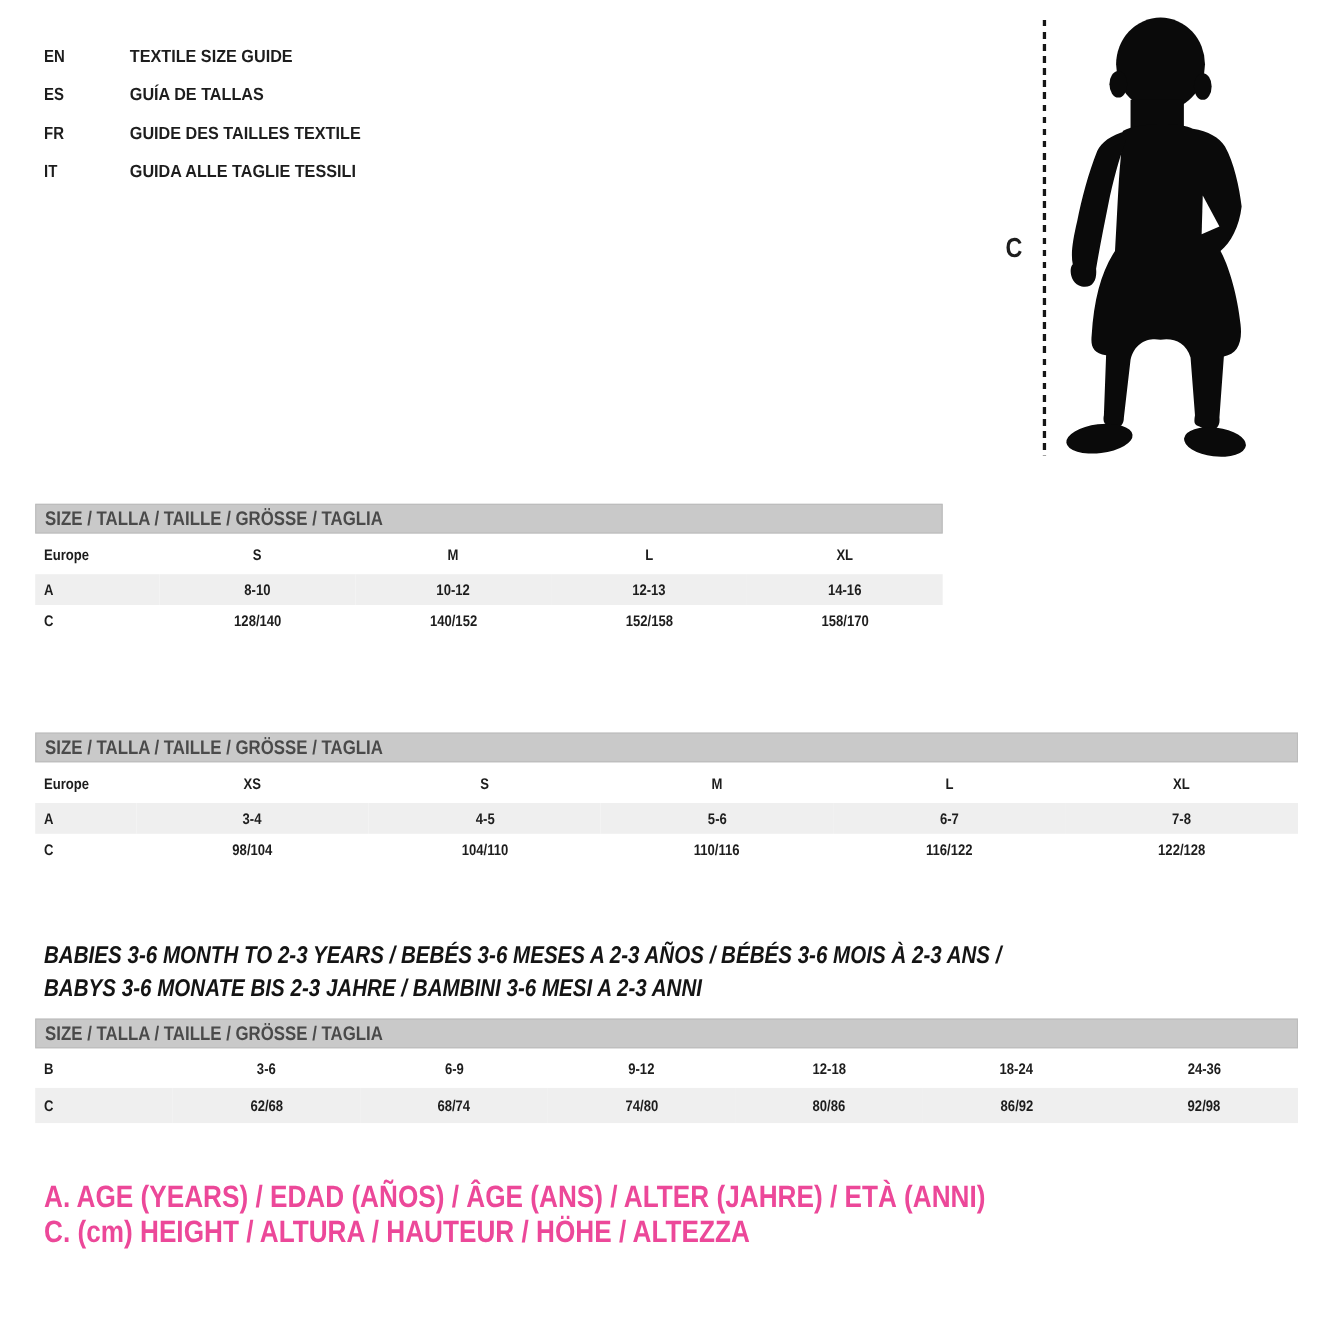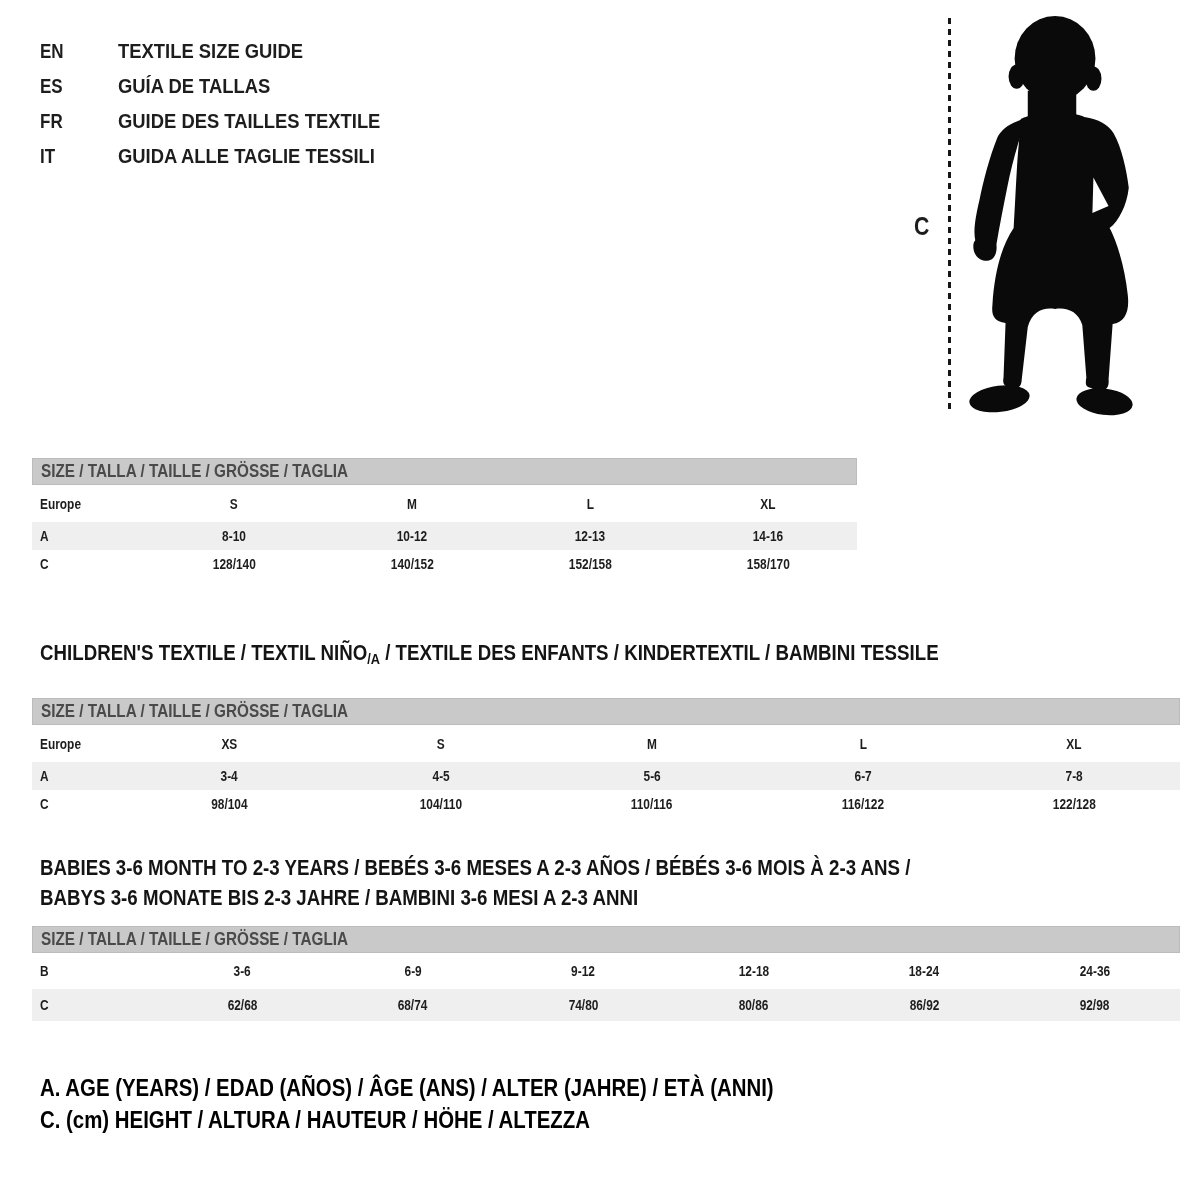--- a/index.html
+++ b/index.html
@@ -6,55 +6,55 @@
   #canvas{
     position:relative;width:1200px;height:1200px;background:#ffffff;overflow:hidden;
     font-family:"Liberation Sans",sans-serif;font-weight:700;color:#1d1d1d;
   }
   
   .cnd{display:inline-block;transform:scaleX(.85);transform-origin:left center;white-space:nowrap;}
   .cnd.center{transform-origin:center center;}
   .cnd.wide{transform:scaleX(.92);}
 
   
-  .langs{position:absolute;left:40px;top:34px;font-size:20px;}
+  .langs{position:absolute;left:40px;top:34px;font-size:16px;}
   .lang-row{display:flex;height:35px;align-items:center;}
   .lang-code{width:78px;}
 
   
   .dash-line{position:absolute;left:948px;top:18px;width:3px;height:396px;
     background:repeating-linear-gradient(180deg,#161616 0 6px,transparent 6px 11px);}
   .c-label{position:absolute;left:914px;top:212px;font-size:25px;}
   .baby-svg{position:absolute;left:964px;top:14px;width:174px;height:404px;}
 
   
   .sec{position:absolute;left:32px;}
   .sec-title{padding-left:8px;font-size:22px;line-height:26px;color:#141414;}
   .sec-title .sub{font-size:15px;vertical-align:-4px;}
   .size-bar{height:27px;background:#c9c9c9;border:1px solid #bcbcbc;box-sizing:border-box;
     line-height:25px;padding-left:8px;font-size:18px;color:#4a4a4a;}
   #sec-junior{top:433px;width:825px;}
   #sec-junior .size-bar{margin-top:25px;}
   #sec-children{top:640px;width:1148px;}
   #sec-children .size-bar{margin-top:26px;}
   #sec-babies{top:853px;width:1148px;}
-  #sec-babies .sec-title{line-height:30px;}
+  #sec-babies .sec-title{line-height:30px;font-style:italic;}
   #sec-babies .size-bar{margin-top:13px;}
 
   table.sg{border-collapse:collapse;width:100%;table-layout:fixed;font-size:14px;font-weight:700;}
   table.sg td{text-align:center;padding:0;}
   table.sg td.lbl{text-align:left;padding-left:8px;}
   tr.r-euro{height:37px;}
   tr.r-shade{height:28px;background:#efefef;}
   tr.r-plain{height:28px;}
   tr.r-b{height:36px;}
   tr.r-bc{height:32px;background:#efefef;}
 
   
-  .legend{position:absolute;left:40px;top:1072px;font-size:24px;line-height:31.5px;color:#000000;text-decoration:underline;}
+  .legend{position:absolute;left:40px;top:1072px;font-size:28px;line-height:31.5px;color:#ec4899;text-decoration:underline;}
 </style>
 </head>
 <body>
 
 <div id="canvas">
 
   <div class="langs">
     <div class="lang-row">
       <span class="lang-code"><span class="cnd">EN</span></span>
       <span class="cnd wide">TEXTILE SIZE GUIDE</span>
@@ -128,23 +128,20 @@
         <td><span class="cnd center">128/140</span></td>
         <td><span class="cnd center">140/152</span></td>
         <td><span class="cnd center">152/158</span></td>
         <td><span class="cnd center">158/170</span></td>
       </tr>
     </tbody>
       </table>
   </div>
 
   <div class="sec" id="sec-children">
-    <div class="sec-title">
-      <span class="cnd"><span>CHILDREN'S TEXTILE / TEXTIL NIÑO</span><span class="sub">/A</span><span> / TEXTILE DES ENFANTS / KINDERTEXTIL / BAMBINI TESSILE</span></span>
-    </div>
     <div class="size-bar"><span class="cnd">SIZE / TALLA / TAILLE / GRÖSSE / TAGLIA</span></div>
     <table class="sg">
       <colgroup>
           <col style="width:92px">
           <col>
           <col>
           <col>
           <col>
           <col>
         </colgroup>

